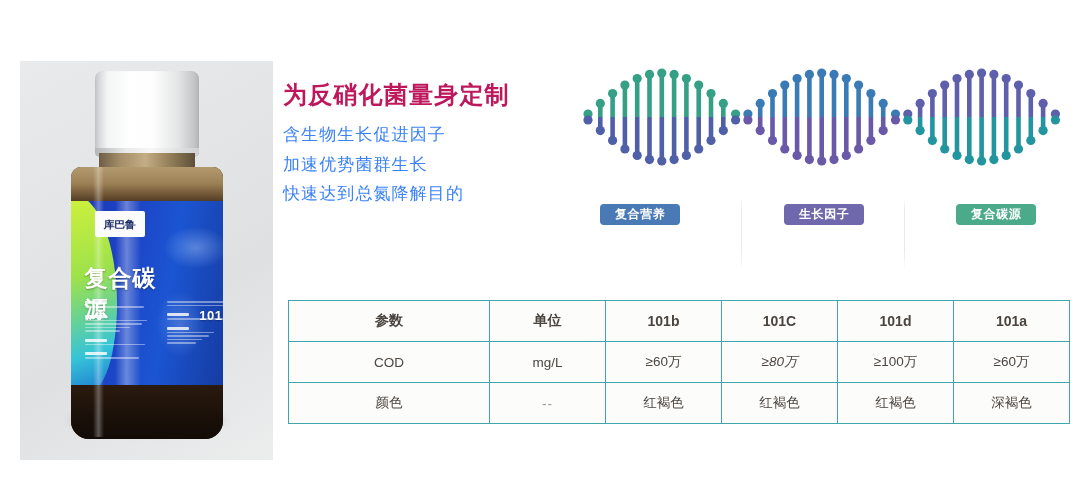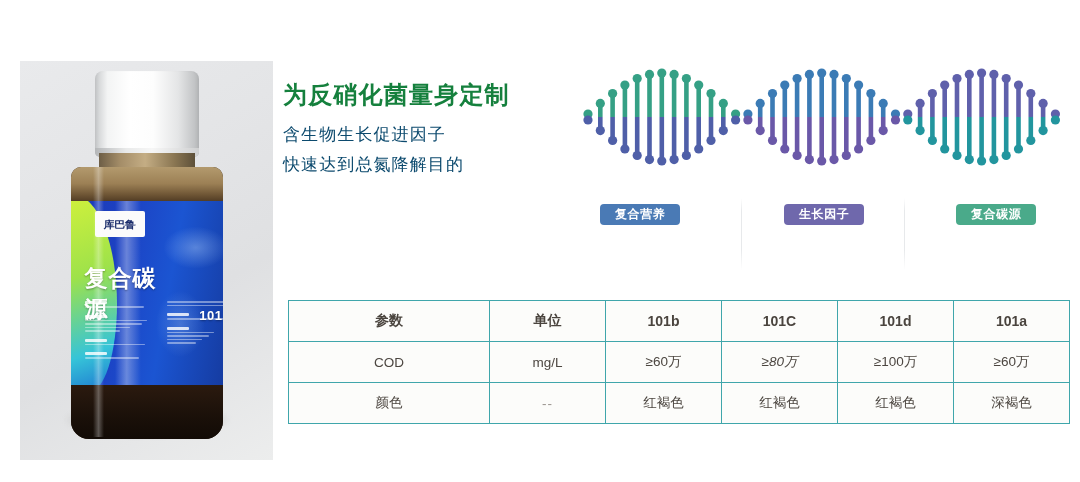--- a/index.html
+++ b/index.html
@@ -196,28 +196,28 @@
 
   
   #headline-block {
     position: absolute;
     left: 283px;
     top: 82px;
   }
   #main-heading {
     font-size: 24px;
     font-weight: bold;
-    color: #15803d;
+    color: #be185d;
     letter-spacing: 1.2px;
     margin: 0 0 12px 0;
     line-height: 1.1;
   }
   .sub-line {
     font-size: 17px;
-    color: #0c4a6e;
+    color: #3b82f6;
     letter-spacing: 1.1px;
     line-height: 1.72;
   }
 
   
   #dna-helix {
     position: absolute;
     left: 578px;
     top: 58px;
     width: 490px;
@@ -351,20 +351,21 @@
       </div>
       <div class="bot-liquid-bottom"></div>
     </div>
     <div class="bot-hl"></div>
   </div>
 </div>
 
 <div id="headline-block">
   <h1 id="main-heading">为反硝化菌量身定制</h1>
   <div class="sub-line">含生物生长促进因子</div>
+  <div class="sub-line">加速优势菌群生长</div>
   <div class="sub-line">快速达到总氮降解目的</div>
 </div>
 
 <svg id="dna-helix" viewBox="0 0 490 118">
   <g id="dna-group">
       <rect x="7.7" y="56" width="4.6" height="3" fill="#35a085"></rect>
       <circle cx="10" cy="56" r="4.6" fill="#35a085"></circle>
       <rect x="7.7" y="59" width="4.6" height="3" fill="#4f5fa8"></rect>
       <circle cx="10" cy="62" r="4.6" fill="#4f5fa8"></circle>
       <rect x="20" y="45.38841915079665" width="4.6" height="13.61158084920335" fill="#35a085"></rect>

